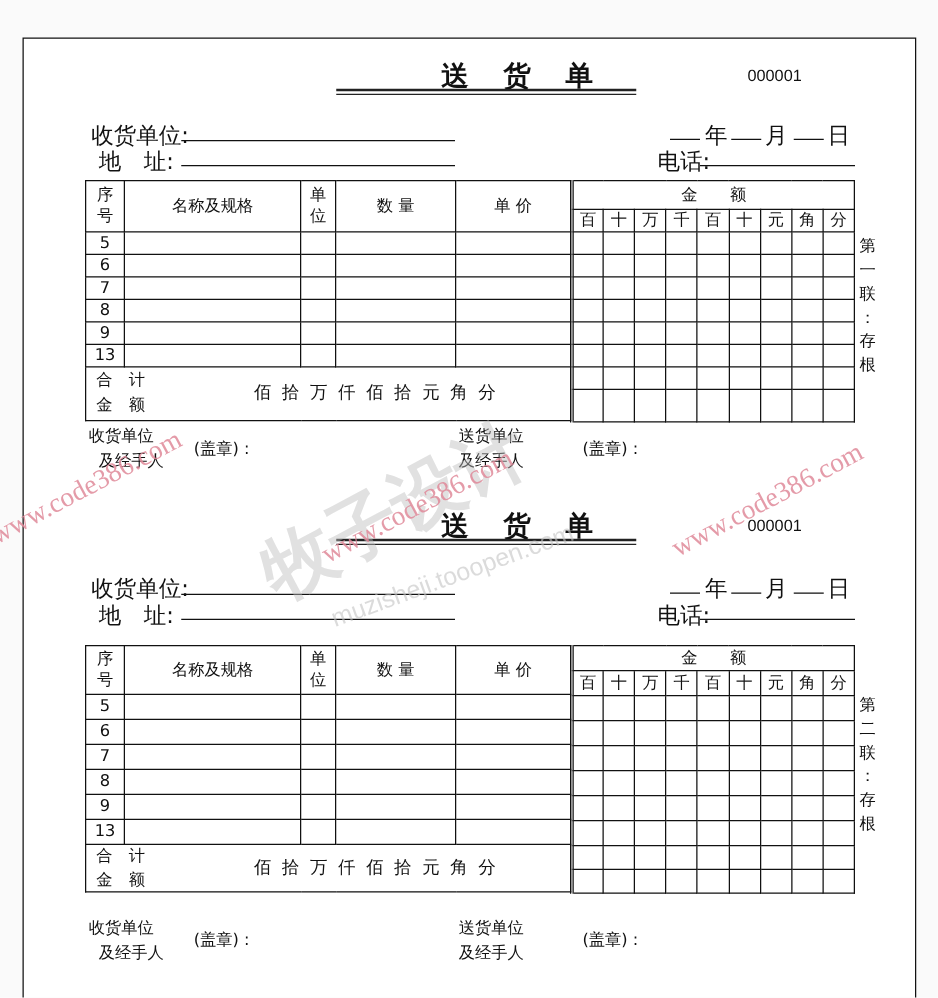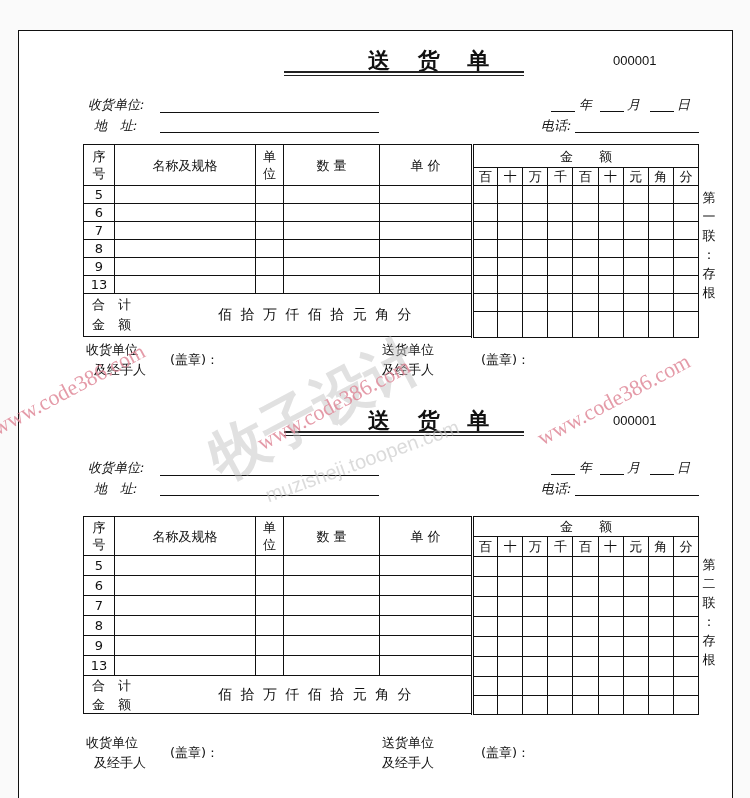--- a/index.html
+++ b/index.html
@@ -1,23 +1,23 @@
 <!DOCTYPE html>
 <html><head>
 <meta charset="utf-8">
 <style>
   html,body{margin:0;padding:0;background:#fafafa;}
   body{width:750px;height:798px;position:relative;overflow:hidden;font-family:"DejaVu Sans",sans-serif;color:#111;}
   .sheet{position:absolute;left:18px;top:30px;width:715px;height:800px;border:1px solid #111;background:#fff;box-sizing:border-box;}
-  .form{position:absolute;left:18px;width:593px;}
+  .form{position:absolute;left:3px;width:593px;}
   .abs{position:absolute;}
   .title{font-size:22px;font-weight:bold;letter-spacing:10px;}
   .title-rule{position:absolute;height:5px;border-top:2px solid #222;border-bottom:1px solid #222;box-sizing:border-box;}
   .serial{font-size:13px;font-family:"Liberation Sans",sans-serif;}
-  .lbl{font-size:13px;font-style:italic;}
+  .lbl{font-size:18px;}
   .line{position:absolute;border-bottom:1px solid #111;}
   table.grid{position:absolute;border-collapse:collapse;table-layout:fixed;}
   table.grid td{border:1px solid #111;padding:0;font-size:13px;text-align:center;height:17px;line-height:17px;overflow:hidden;}
   table.grid td.red-l{border-left:1px solid #d9a0a8;}
   .hdr2{line-height:18px;font-size:14px;}
   .num{font-size:13px;}
   .side{font-size:13px;line-height:19px;width:16px;text-align:center;}
   .sig{font-size:13px;line-height:20px;}
   .wm{position:absolute;color:#e08a9a;font-family:"Liberation Serif",serif;font-size:22px;transform:rotate(-28deg);transform-origin:left bottom;white-space:nowrap;opacity:.85;}
   .wm2{position:absolute;color:#bdbdbd;font-weight:bold;font-size:58px;transform:rotate(-28deg);opacity:.45;white-space:nowrap;}

